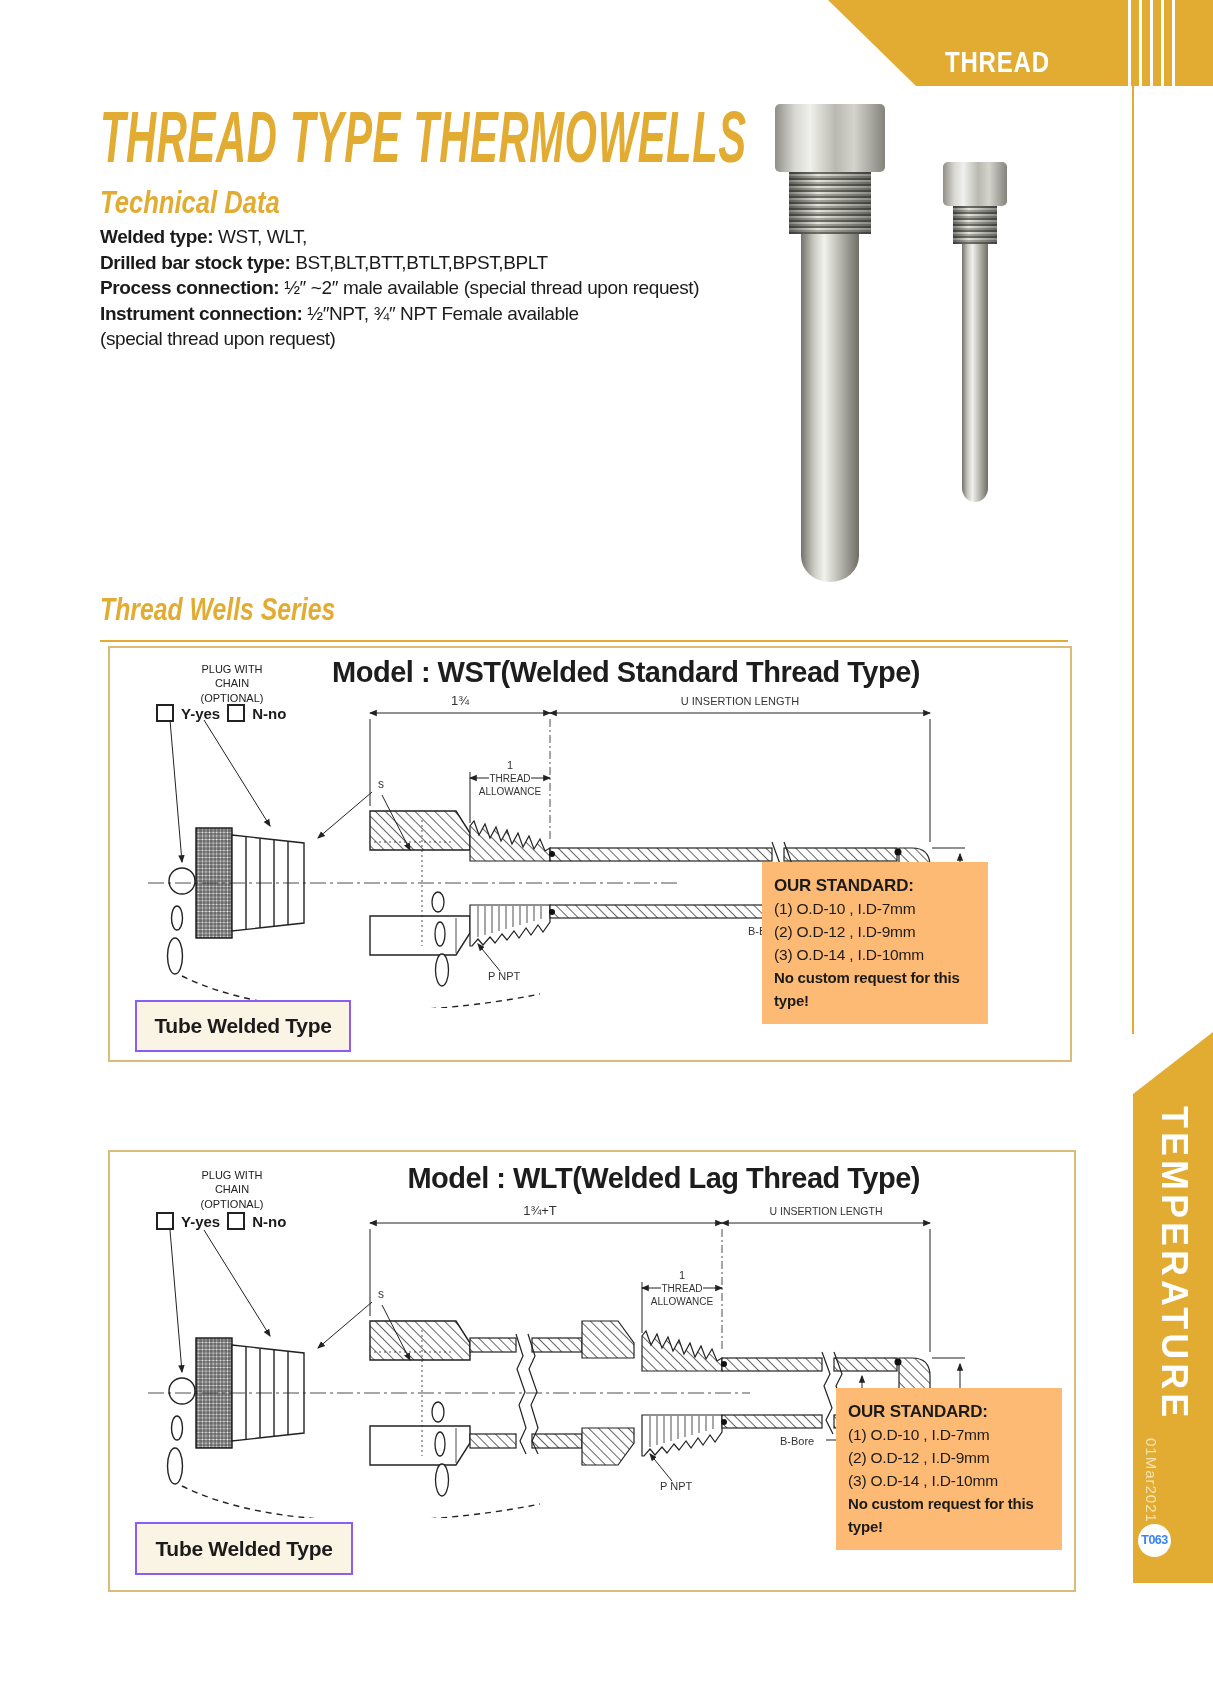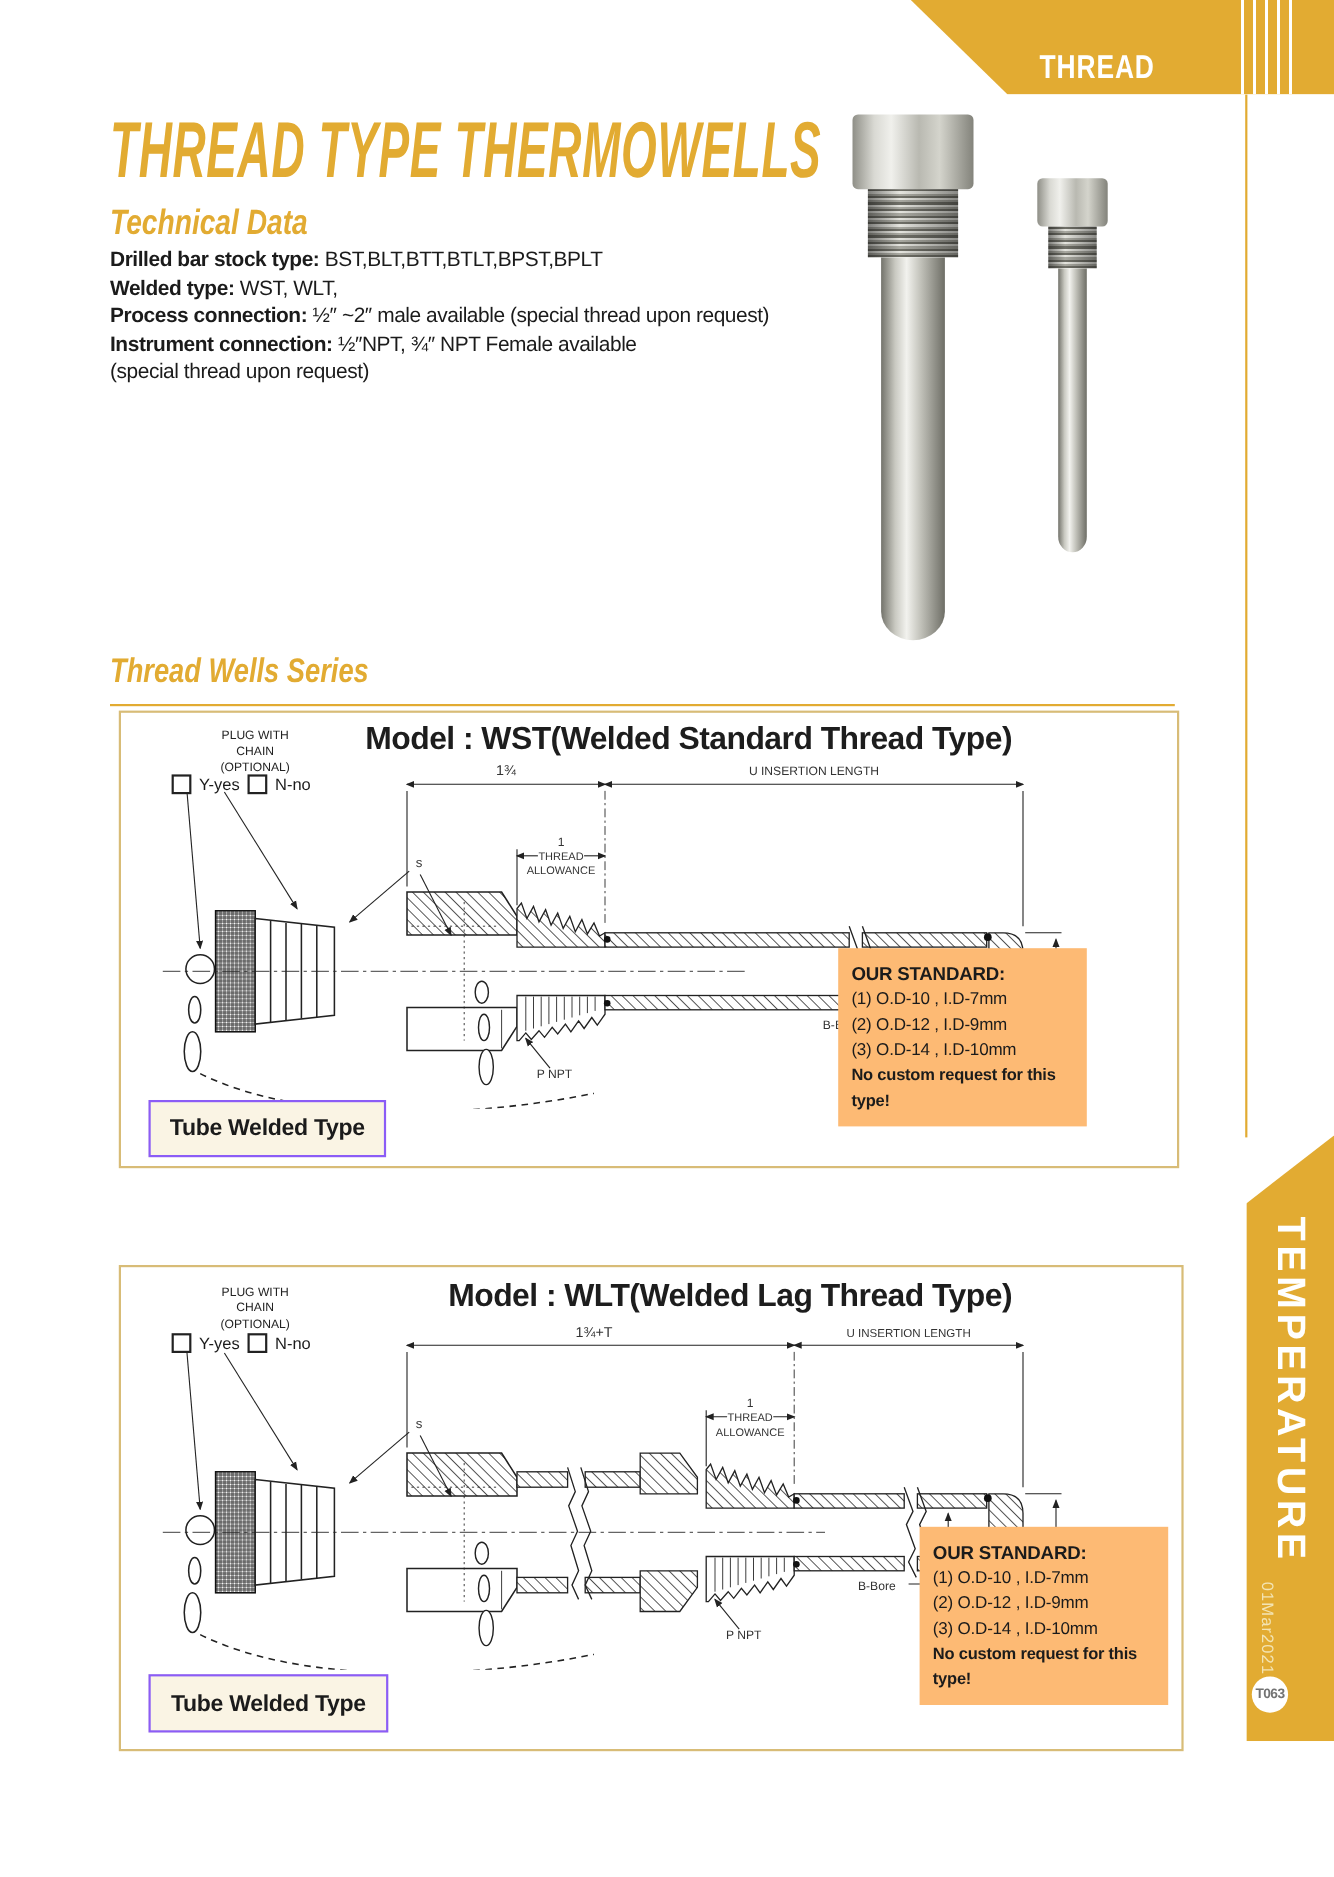--- a/index.html
+++ b/index.html
@@ -33,40 +33,40 @@
              linear-gradient(90deg,rgba(0,0,0,.45),rgba(255,255,255,.15) 35%,rgba(0,0,0,.4) 100%);
              background-blend-mode:multiply;}
   .stem{background:linear-gradient(90deg,#73736b 0%,#c9c9c1 22%,#f2f2ee 40%,#c2c2ba 62%,#6e6e66 100%);}
   
   .model-box{border:2px solid #D8BC77;background:#fff;}
   #box-wst{left:108px;top:646px;width:960px;height:412px;}
   #box-wlt{left:108px;top:1150px;width:964px;height:438px;}
   .model-title{left:130px;top:8px;width:680px;text-align:right;font-size:29px;font-weight:bold;
                letter-spacing:-.5px;color:#1d1d1d;white-space:nowrap;}
   .plug-note{left:52px;top:14px;width:140px;text-align:center;font-size:11px;line-height:1.3;color:#222;}
-  .chk-row{left:46px;top:56px;display:flex;align-items:center;gap:7px;font-size:15px;font-weight:normal;}
+  .chk-row{left:46px;top:56px;display:flex;align-items:center;gap:7px;font-size:15px;font-weight:bold;}
   .chk{width:14px;height:14px;border:2px solid #222;display:inline-block;background:#fff;}
   .std-box{background:#fdba74;padding:12px 12px;font-size:15.5px;line-height:23px;letter-spacing:-.2px;}
   .std-box .hd{font-weight:bold;font-size:17px;}
   .std-box .nt{font-weight:bold;font-size:15px;}
   #std-wst{left:652px;top:214px;width:202px;}
   #std-wlt{left:726px;top:236px;width:202px;}
   .type-label{border:2px solid #8b5cf6;background:#FAF4E4;text-align:center;
               font-weight:bold;font-size:21px;letter-spacing:-.3px;}
   #type-wst{left:25px;top:352px;width:212px;height:48px;line-height:48px;}
   #type-wlt{left:25px;top:370px;width:214px;height:49px;line-height:49px;}
   svg text{font-family:"Liberation Sans",sans-serif;fill:#333;}
   
   #band{left:1133px;top:1032px;width:80px;height:551px;background:#E2AB32;
         clip-path:polygon(0 62px,100% 0,100% 100%,0 100%);}
   .vtext{writing-mode:vertical-rl;}
   #band-label{left:20px;top:74px;color:#fff;font-size:36px;font-weight:bold;letter-spacing:4px;}
   #band-date{left:10px;top:406px;color:#F3E4B3;font-size:15px;letter-spacing:1px;}
   #band-badge{left:5px;top:492px;width:33px;height:33px;border-radius:50%;background:#fff;
-              color:#737373;font-size:12.5px;font-weight:bold;text-align:center;line-height:33px;letter-spacing:-.5px;}
+              color:#3b82f6;font-size:12.5px;font-weight:bold;text-align:center;line-height:33px;letter-spacing:-.5px;}
 </style>
 </head>
 <body>
 
 <div id="page">
 
   <svg width="0" height="0" style="position:absolute" aria-hidden="true">
     <defs>
       <pattern id="hatch" width="7" height="7" patternUnits="userSpaceOnUse" patternTransform="rotate(-45)">
         <rect width="7" height="7" fill="#fff"></rect>
@@ -120,22 +120,22 @@
 
   <div class="abs" id="banner">
     <span class="abs" id="banner-label">THREAD</span>
     <div class="abs" id="banner-stripes"></div>
   </div>
   <div class="abs" id="hairline"></div>
 
   <div class="abs" id="page-title">THREAD TYPE THERMOWELLS</div>
   <div class="abs gold-h" id="tech-heading">Technical Data</div>
   <div class="abs" id="tech-lines">
+    <div><b>Welded type:</b><span> WST, WLT,</span></div>
     <div><b>Drilled bar stock type:</b><span> BST,BLT,BTT,BTLT,BPST,BPLT</span></div>
-    <div><b>Welded type:</b><span> WST, WLT,</span></div>
     <div><b>Process connection:</b><span> ½″ ~2″ male available (special thread upon request)</span></div>
     <div><b>Instrument connection:</b><span> ½″NPT, ¾″ NPT Female available</span></div>
     <div><b></b><span>(special thread upon request)</span></div>
   </div>
 
   <div class="abs" id="photo">
     <div class="abs hexhead" style="left:40px;top:12px;width:110px;height:68px;"></div>
     <div class="abs threadsec" style="left:54px;top:80px;width:82px;height:62px;"></div>
     <div class="abs stem" style="left:66px;top:142px;width:58px;height:348px;border-radius:0 0 50% 50%/0 0 26px 26px;"></div>
     <div class="abs hexhead" style="left:208px;top:70px;width:64px;height:44px;"></div>

